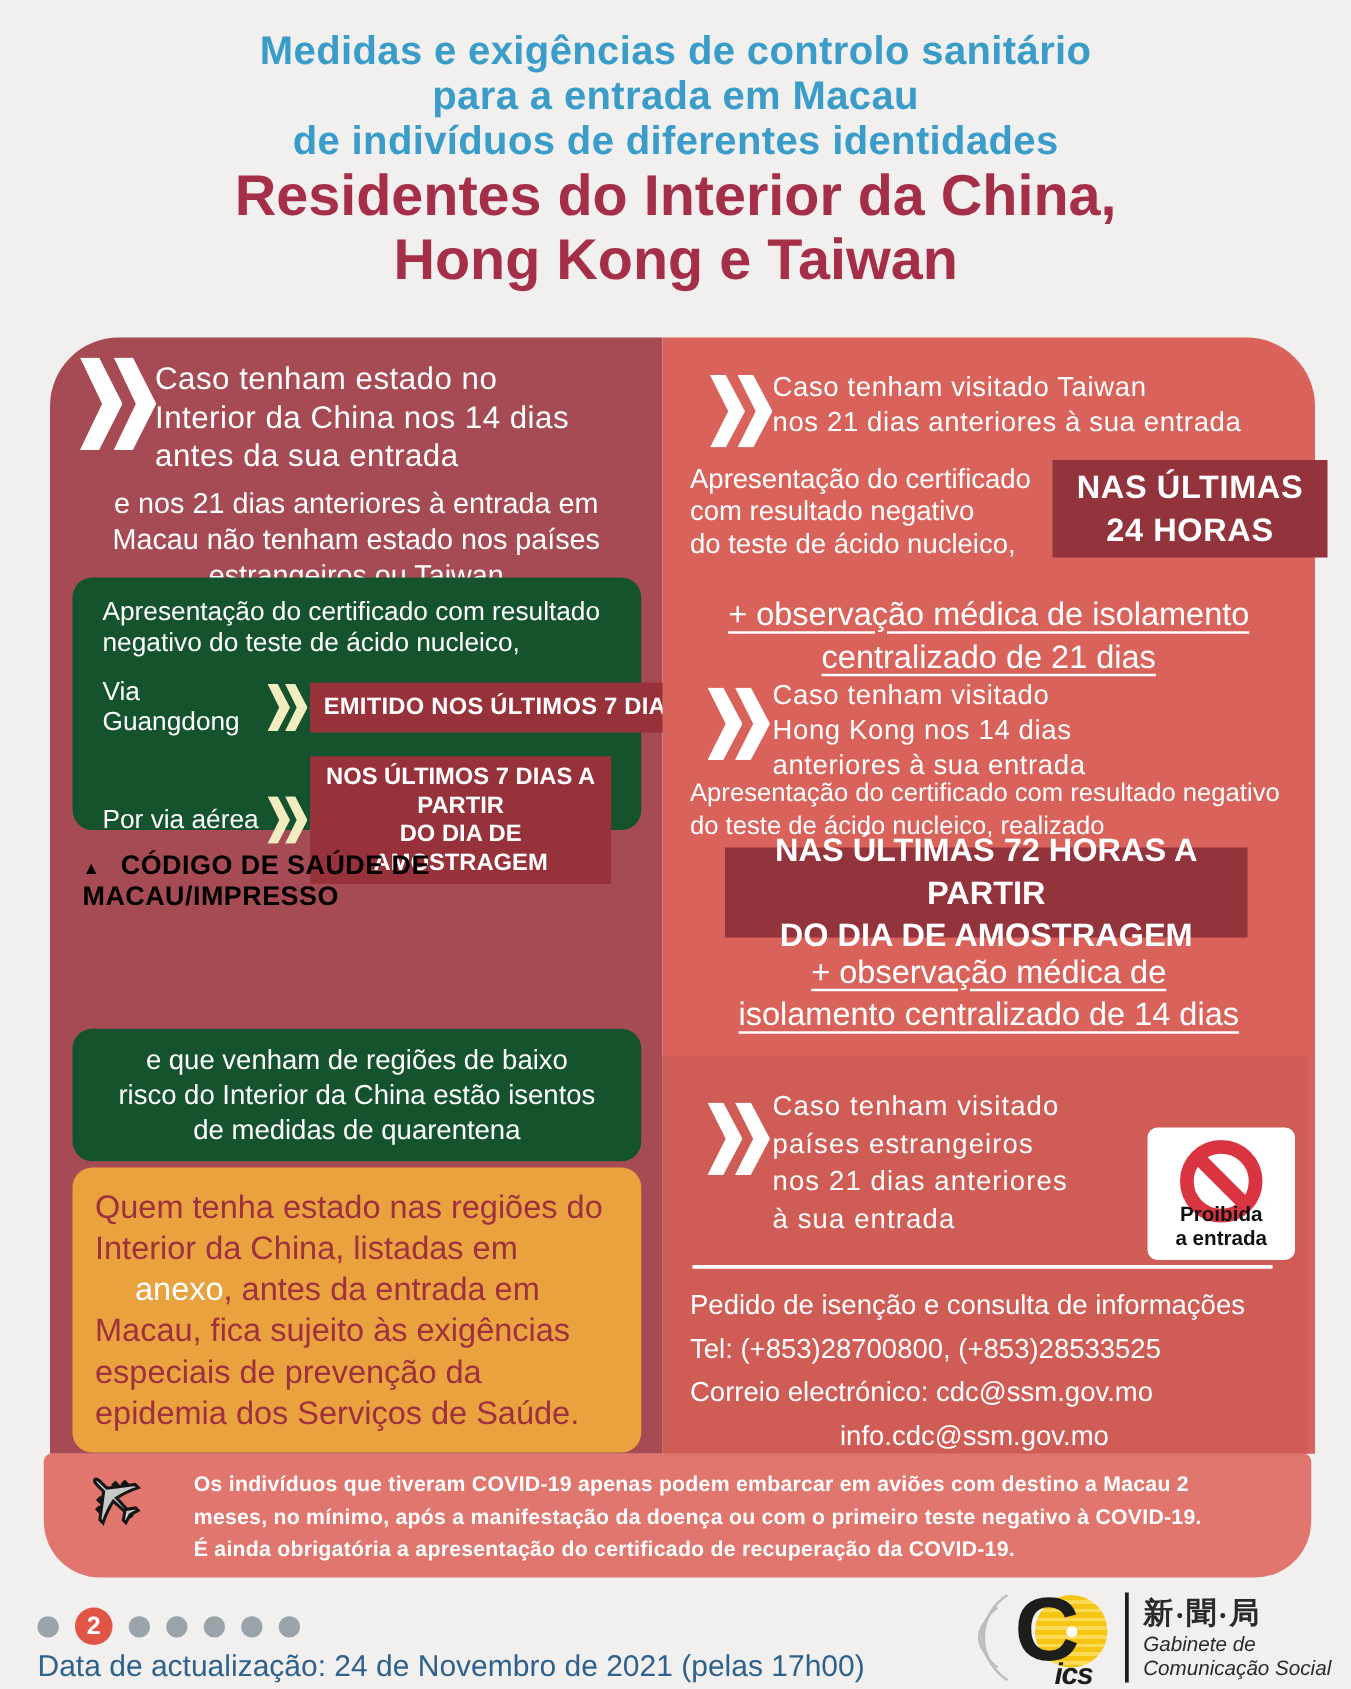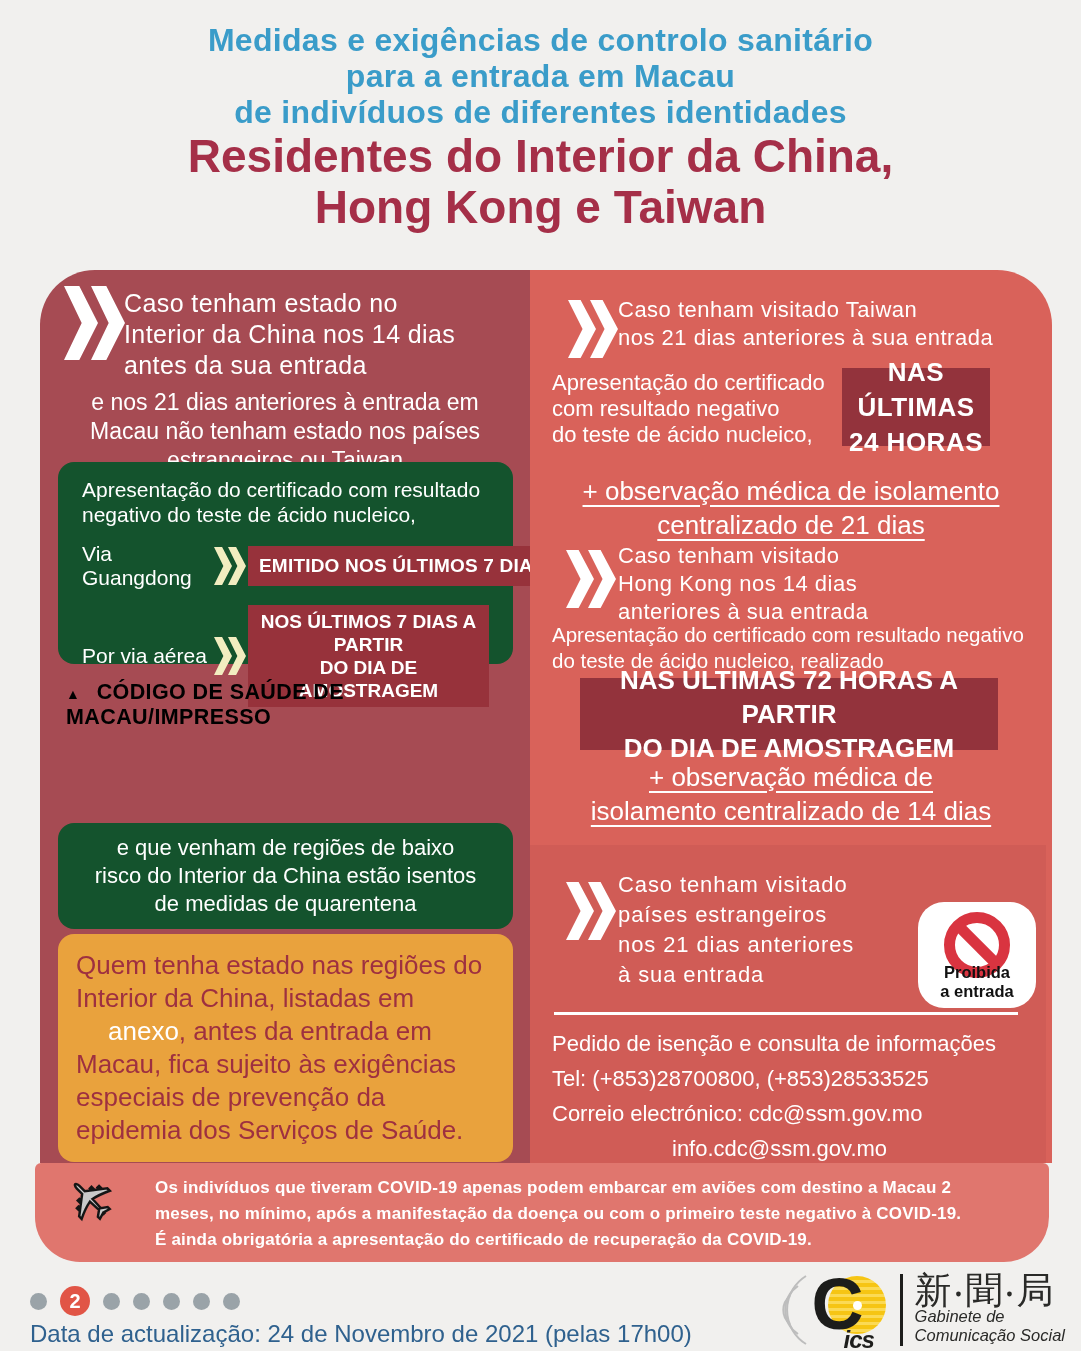--- a/index.html
+++ b/index.html
@@ -53,38 +53,38 @@
     font-size:26px; line-height:33px; }
   .lp-annex .link { color:#fff;margin-left:32px; }
 
   
   .rp-chevs1 { left:38px; top:30px; }
   .rp-h { position:absolute; left:88px; color:#ffffff; font-weight:normal; font-size:22px;
     line-height:28px; letter-spacing:.5px; }
   .rp-h1 { top:26px; }
   .rp-body { position:absolute; left:22px; color:#fff; font-size:22px; line-height:26px; }
   .rp-body1 { top:100px; }
-  .rp-badge1 { position:absolute; left:312px; top:98px; width:148px; height:78px;
+  .rp-badge1 { position:absolute; left:312px; top:98px; width:220px; height:78px;
     background:#93333c; color:#fff; font-weight:bold; font-size:26px; line-height:35px;
     text-align:center; display:flex; flex-direction:column; justify-content:center; letter-spacing:.5px; }
   .rp-note { position:absolute; left:0; width:100%; text-align:center; color:#fff;
     font-size:26px; line-height:34px; }
   .rp-note .uline { text-decoration:underline; text-underline-offset:5px; }
   .rp-note1 { top:204px; }
   .rp-chevs2 { left:36px; top:280px; }
   .rp-h2 { top:272px; }
   .rp-body2 { top:352px; font-size:20.5px; line-height:26px; }
   .rp-badge2 { position:absolute; left:50px; top:408px; width:418px; height:72px;
     background:#93333c; color:#fff; font-weight:bold; font-size:26px; line-height:34px;
     text-align:center; display:flex; flex-direction:column; justify-content:center; }
   .rp-note2 { top:490px; }
   .rp-chevs3 { left:36px; top:612px; }
   .rp-h3 { top:600px; font-size:22px; line-height:30px; letter-spacing:.9px; }
   .prohibit { position:absolute; left:388px; top:632px; width:118px; height:106px;
-    background:#fff; border-radius:26px; }
+    background:#fff; border-radius:8px; }
   .prohibit .ring { position:absolute; left:26px; top:10px; width:44px; height:44px;
     border:11px solid #d93440; border-radius:50%; }
   .prohibit .pbar { position:absolute; left:54px; top:16px; width:11px; height:54px;
     background:#d93440; transform:rotate(-45deg); }
   .prohibit .plabel { position:absolute; bottom:7px; left:0; width:100%; text-align:center;
     color:#111; font-weight:bold; font-size:16.5px; line-height:19px; }
   .rp-divider { position:absolute; left:24px; top:742px; width:464px; height:3px; background:#fff; }
   .rp-contact { position:absolute; left:22px; top:756px; color:#fff; font-size:22px; line-height:35px; }
   .rp-contact .l4 { padding-left:120px; }
 
@@ -107,21 +107,21 @@
   .logo { position:absolute; right:16px; top:1270px; display:flex; align-items:center; height:80px; }
   .mark { position:relative; width:78px; height:80px; flex:none; }
   .disc { position:absolute; left:14px; top:6px; width:58px; height:58px; border-radius:50%;
     background:repeating-linear-gradient(180deg,#f6c514 0 4px,#fbda55 4px 7px); }
   .discdot { position:absolute; left:39px; top:31px; width:9px; height:9px; background:#fff; border-radius:50%; }
   .cglyph { position:absolute; left:-2px; top:-6px; font-size:72px; line-height:80px;
     font-weight:bold; color:#1d1d1b; }
   .ics { position:absolute; left:30px; bottom:-4px; font-size:24px; font-weight:bold;
     font-style:italic; letter-spacing:-1px; color:#1d1d1b; }
   .vline { width:3px; height:72px; background:#1d1d1b; margin:0 12px 0 8px; flex:none; }
-  .logo-cjk { font-size:37px; font-weight:normal; color:#2a2a28; letter-spacing:2px; line-height:32px; }
+  .logo-cjk { font-size:24px; font-weight:bold; color:#2a2a28; letter-spacing:2px; line-height:32px; }
   .logo-pt { font-style:italic; font-size:16.5px; line-height:19px; color:#2a2a28; }
 </style>
 </head>
 <body>
 
 <div id="poster">
 
   <div class="title-blue">
     <div>Medidas e exigências de controlo sanitário</div>
     <div>para a entrada em Macau</div>

